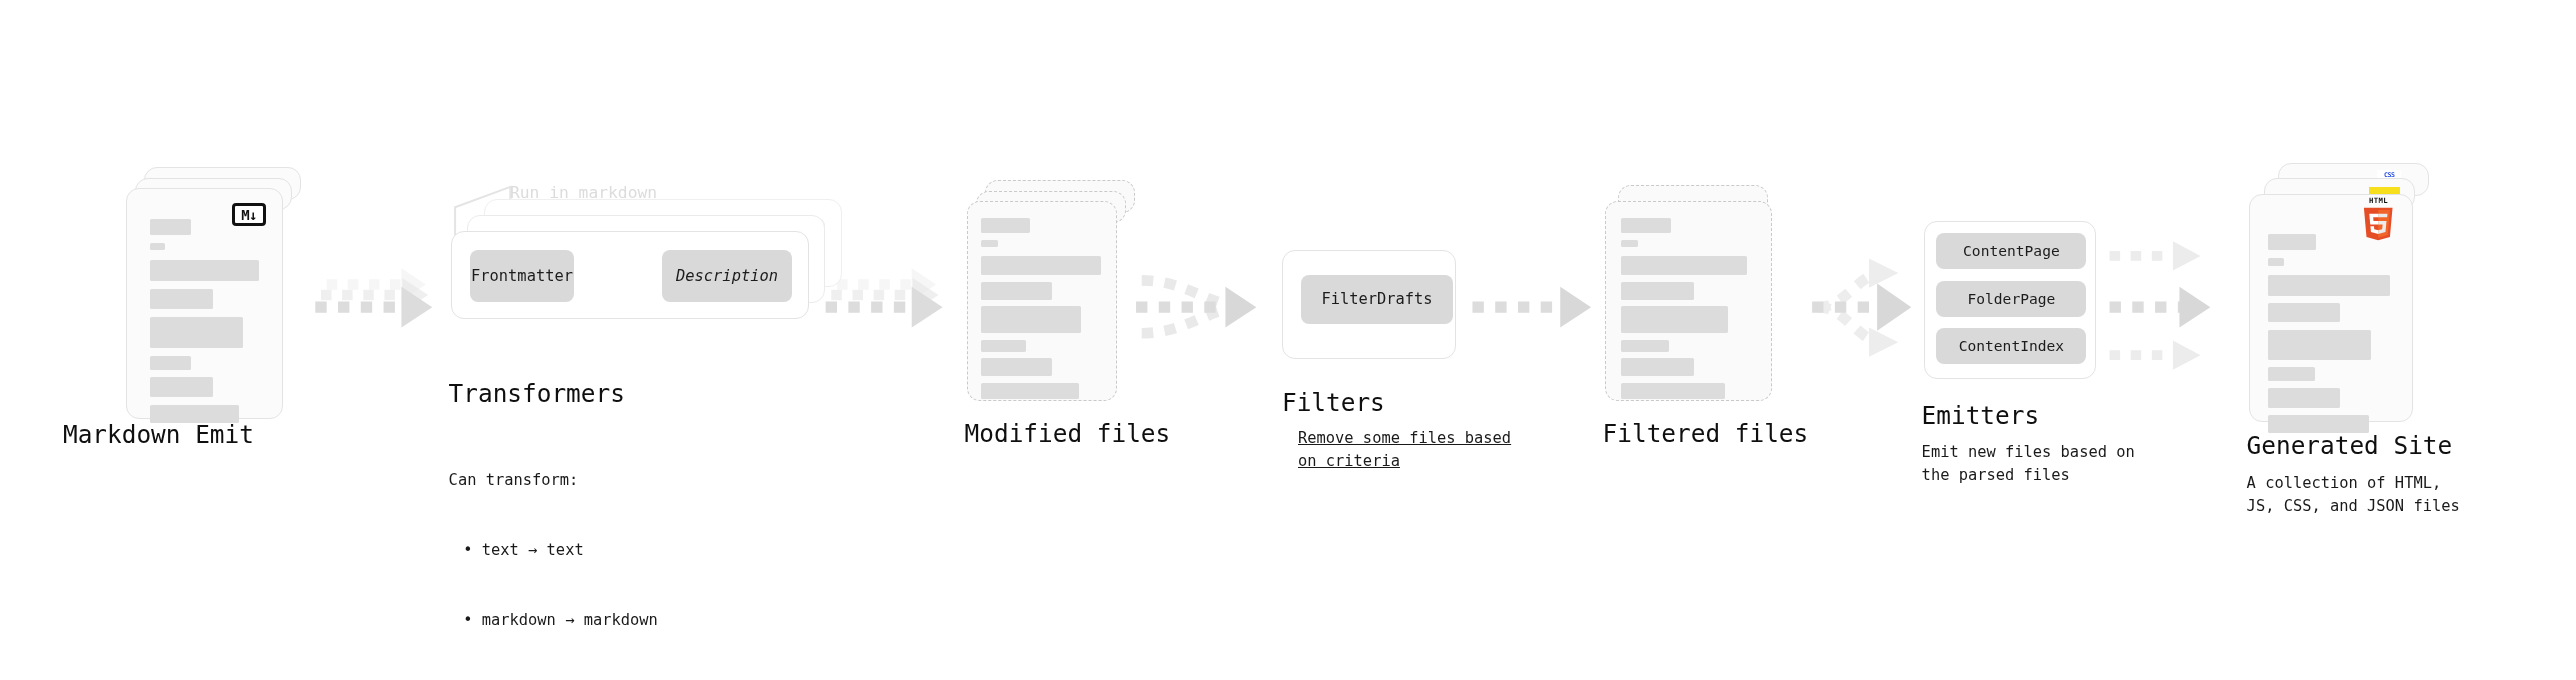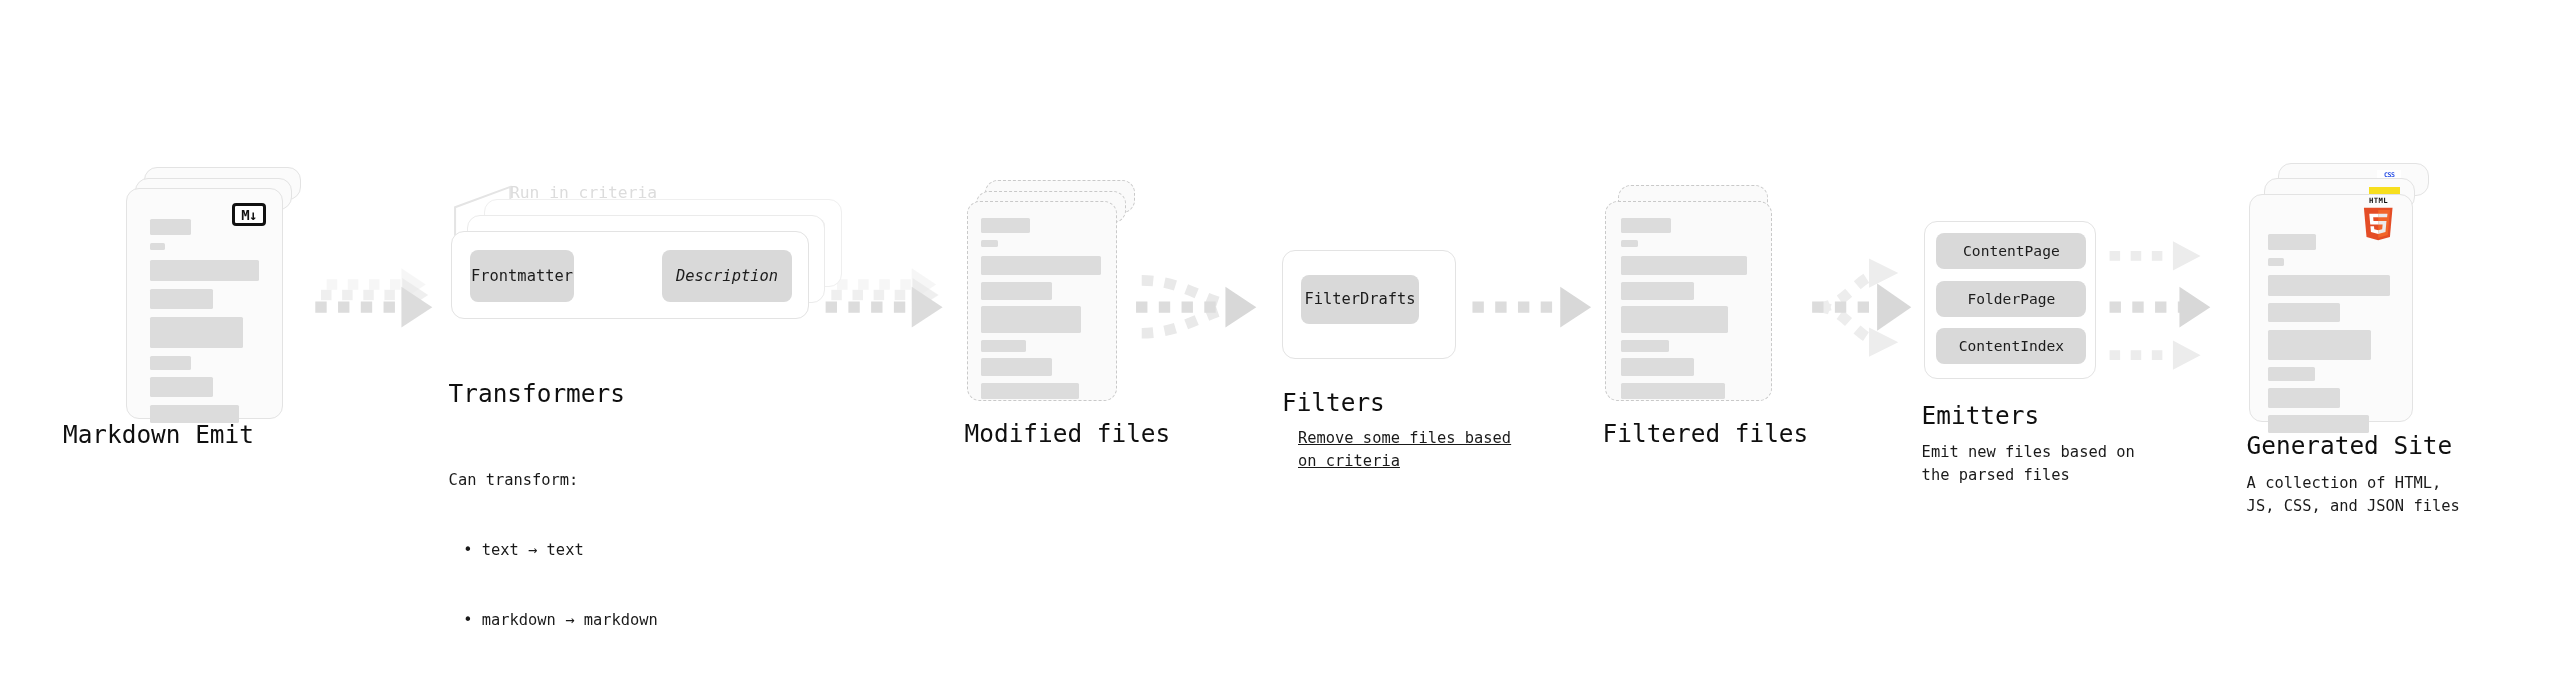--- a/index.html
+++ b/index.html
@@ -256,21 +256,21 @@
           <div class="sk" style="width:82%; height:18px; margin-top:8.1px;"></div>
         </div>
       </div>
       <div class="badge md-badge" style="left:106px; top:36px;">M↓</div>
     </div>
     <div class="heading" style="left:-63px; top:256px;">Markdown Emit</div>
   </div>
 
   <div class="node" style="left:451px; top:207px;">
 
-    <div class="note-parallel" style="left:59px; top:-22px;">Run in criteria</div>
+    <div class="note-parallel" style="left:59px; top:-22px;">Run in markdown</div>
 
     <div class="group-box ghost2" style="left:32.5px; top:-8.1px; width:358px; height:88px;">
       <div class="pill ghost2" style="left:18px; top:18px; width:104px; height:52px;"></div>
       <div class="pill ghost2" style="left:210px; top:18px; width:130px; height:52px;"></div>
     </div>
 
     <div class="group-box ghost1" style="left:16.3px; top:8.1px; width:358px; height:88px;">
       <div class="pill ghost1" style="left:18px; top:18px; width:104px; height:52px;"></div>
       <div class="pill ghost1" style="left:210px; top:18px; width:130px; height:52px;"></div>
     </div>
@@ -320,21 +320,21 @@
           <div class="sk" style="width:58%; height:18px; margin-top:6.5px;"></div>
           <div class="sk" style="width:80%; height:16.3px; margin-top:6.5px;"></div>
         </div>
       </div>
     </div>
     <div class="heading" style="left:-2.4px; top:242px;">Modified files</div>
   </div>
 
   <div class="node" style="left:1282px; top:250px;">
     <div class="group-box" style="left:0; top:0; width:174px; height:109px;">
-      <div class="pill" style="left:18px; top:24.4px; width:118px; height:49px;">FilterDrafts</div>
+      <div class="pill" style="left:18px; top:24.4px; width:152px; height:49px;">FilterDrafts</div>
     </div>
     <div class="heading" style="left:0px; top:141px;">Filters</div>
     <div class="subtext" style="left:16px; top:177px;text-decoration:underline;">Remove some files based
 on criteria</div>
   </div>
 
   <div class="node" style="left:1605px; top:180px;">
     <div class="doc-stack" style="width:175px; height:244px;">
       <div class="doc-card dashed back1" style="left:13px; top:4.9px; width:150px; height:32.5px;"></div>
       <div class="doc-card dashed" style="left:0px; top:21px; width:167px; height:200px;">

